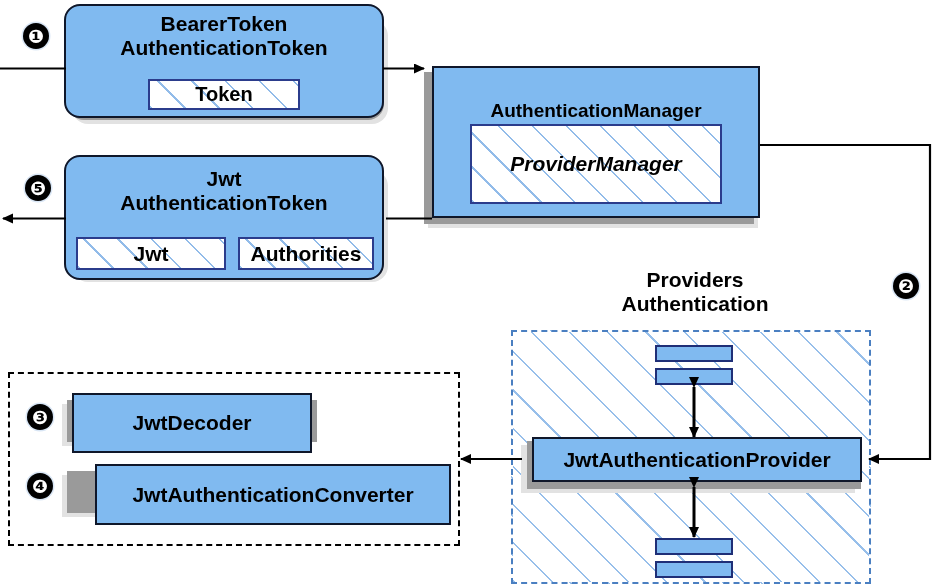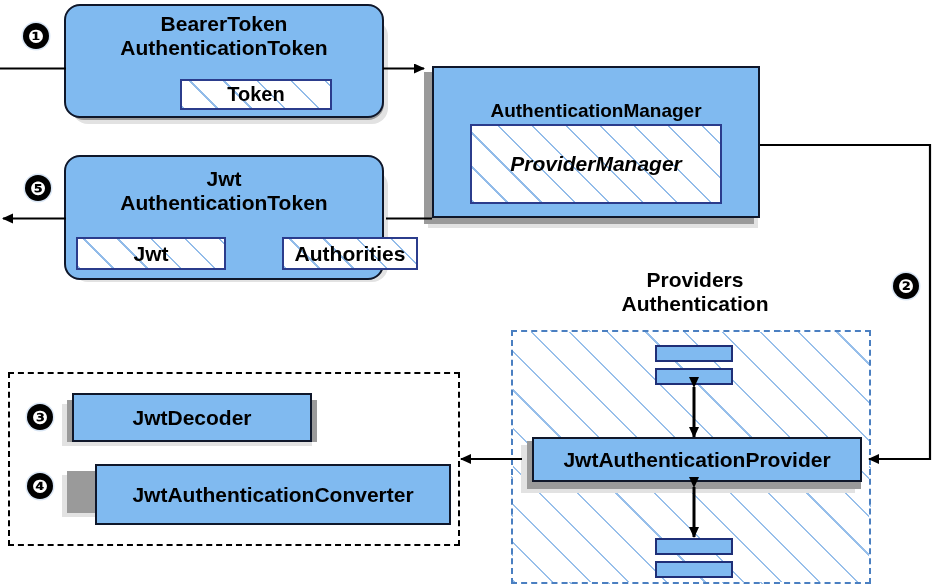--- a/index.html
+++ b/index.html
@@ -172,39 +172,39 @@
   <div class="marker" style="left:25px;top:175px;">❺</div>
 
   <div class="shadow-light" style="left:72px;top:20px;width:316px;height:104px;border-radius:16px;"></div>
   <div class="shadow-dark" style="left:68px;top:16px;width:316px;height:104px;border-radius:16px;"></div>
   <div class="node rounded" style="left:64px;top:4px;width:320px;height:114px;">
     <div class="node-title" style="top:6px;font-size:21px;">
       <div>BearerToken</div>
       <div>AuthenticationToken</div>
     </div>
   </div>
-  <div class="subbox" style="left:148px;top:79px;width:152px;height:31px;font-size:20px;margin-left:32px;">Token</div>
+  <div class="subbox" style="left:148px;top:79px;width:152px;height:31px;font-size:20px;">Token</div>
 
   <div class="shadow-light" style="left:428px;top:76px;width:330px;height:152px;"></div>
   <div class="shadow-dark" style="left:424px;top:72px;width:330px;height:152px;"></div>
   <div class="node" style="left:432px;top:66px;width:328px;height:152px;">
     <div class="node-title" style="top:32px;font-size:19px;">AuthenticationManager</div>
   </div>
   <div class="subbox" style="left:470px;top:124px;width:252px;height:80px;font-size:21px;font-style:italic;">ProviderManager</div>
 
   <div class="shadow-light" style="left:72px;top:170px;width:316px;height:112px;border-radius:16px;"></div>
   <div class="shadow-dark" style="left:68px;top:166px;width:316px;height:112px;border-radius:16px;"></div>
   <div class="node rounded" style="left:64px;top:155px;width:320px;height:125px;">
     <div class="node-title" style="top:10px;font-size:21px;">
       <div>Jwt</div>
       <div>AuthenticationToken</div>
     </div>
   </div>
   <div class="subbox" style="left:76px;top:237px;width:150px;height:33px;font-size:21px;">Jwt</div>
-  <div class="subbox" style="left:238px;top:237px;width:136px;height:33px;font-size:21px;margin-left:44px;">Authorities</div>
+  <div class="subbox" style="left:238px;top:237px;width:136px;height:33px;font-size:21px;">Authorities</div>
 
   <div class="group-label" style="left:560px;top:268px;width:270px;font-size:21px;">
     <div>Providers</div>
     <div>Authentication</div>
   </div>
 
   <div class="dashed-blue" style="left:511px;top:330px;width:360px;height:254px;"></div>
 
   <div class="mini-bar" style="left:655px;top:345px;width:78px;height:17px;"></div>
   <div class="mini-bar" style="left:655px;top:368px;width:78px;height:17px;"></div>
@@ -213,19 +213,19 @@
   <div class="mini-bar" style="left:655px;top:561px;width:78px;height:17px;"></div>
 
   <div class="shadow-light" style="left:521px;top:445px;width:334px;height:48px;"></div>
   <div class="shadow-dark" style="left:527px;top:441px;width:334px;height:48px;"></div>
   <div class="node" style="left:532px;top:437px;width:330px;height:45px;display:flex;align-items:center;justify-content:center;font-size:21px;">JwtAuthenticationProvider</div>
 
   <div class="dashed-black" style="left:8px;top:372px;width:452px;height:174px;"></div>
 
   <div class="shadow-light" style="left:62px;top:404px;width:250px;height:42px;"></div>
   <div class="shadow-dark" style="left:67px;top:400px;width:250px;height:42px;"></div>
-  <div class="node" style="left:72px;top:393px;width:240px;height:49px;display:flex;align-items:center;justify-content:center;font-size:21px;">JwtDecoder</div>
+  <div class="node" style="left:72px;top:393px;width:240px;height:60px;display:flex;align-items:center;justify-content:center;font-size:21px;">JwtDecoder</div>
 
   <div class="shadow-light" style="left:62px;top:475px;width:360px;height:42px;"></div>
   <div class="shadow-dark" style="left:67px;top:471px;width:360px;height:42px;"></div>
   <div class="node" style="left:72px;top:464px;width:356px;height:61px;display:flex;align-items:center;justify-content:center;font-size:21px;margin-left:23px;">JwtAuthenticationConverter</div>
 
 </div>
 
 </body></html>

